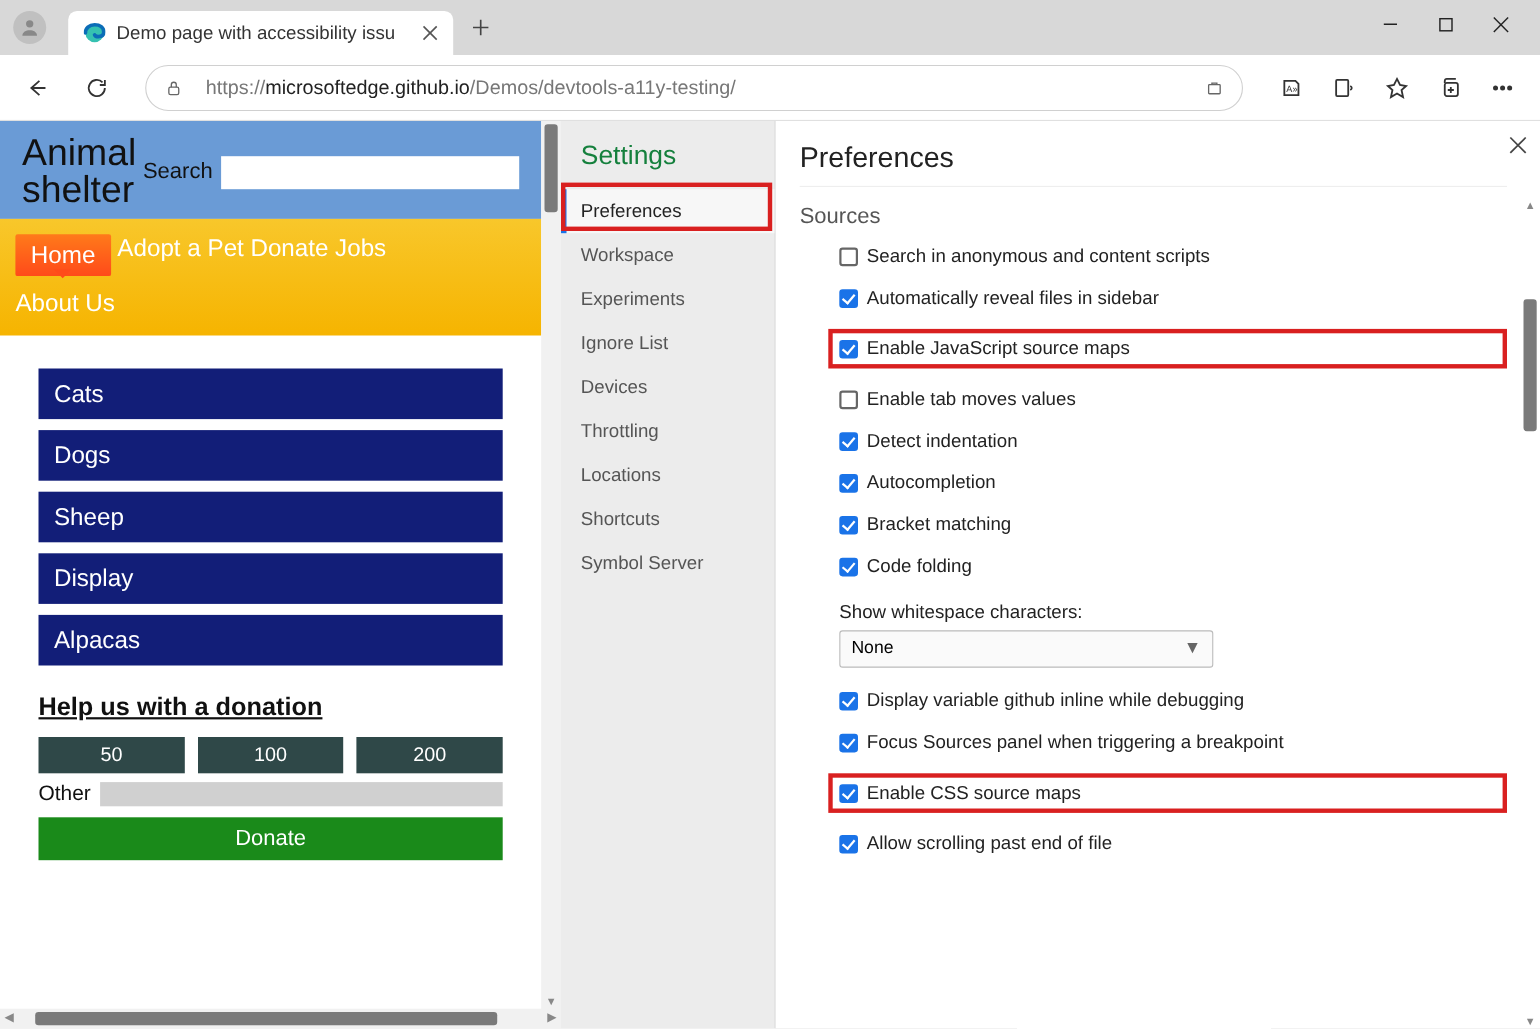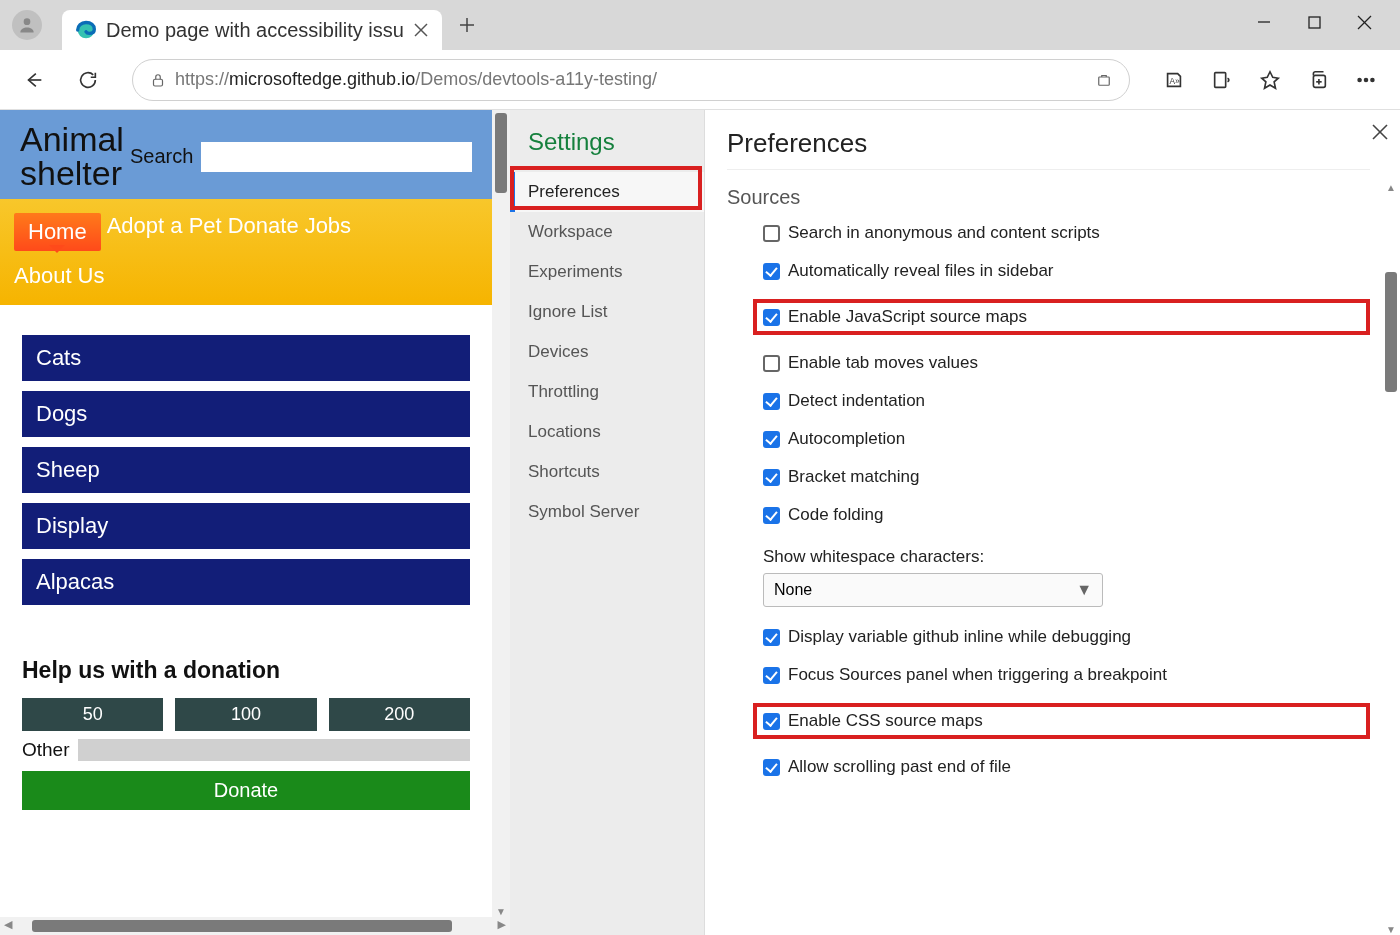--- a/index.html
+++ b/index.html
@@ -5,30 +5,30 @@
   * { box-sizing: border-box; margin: 0; padding: 0; font-family: "Segoe UI", Arial, sans-serif; }
   html, body { width: 1400px; height: 935px; overflow: hidden; background: #e5e5e5; }
 
   
   .browser-chrome { width: 100%; height: 100%; display: flex; flex-direction: column; background: #e8e8e8; border-radius: 10px; }
   .titlebar { height: 50px; display: flex; align-items: flex-end; padding: 0 10px 0 12px; background: #d8d8d8; }
   .profile-badge { width: 30px; height: 30px; border-radius: 50%; background: #c0c0c0; margin-right: 20px; align-self: center; display:flex; align-items:center; justify-content:center; }
   .profile-badge svg { width: 20px; height: 20px; fill: #888; }
   .tab { background: #fff; border-radius: 8px 8px 0 0; height: 40px; display: flex; align-items: center; padding: 0 14px; gap: 10px; min-width: 350px; }
   .tab .favicon { width: 20px; height: 20px; }
-  .tab .tab-title { font-size: 20px; color: #333; white-space: nowrap; overflow: hidden; text-overflow: ellipsis; flex: 1; }
+  .tab .tab-title { font-size: 17px; color: #333; white-space: nowrap; overflow: hidden; text-overflow: ellipsis; flex: 1; }
   .tab .tab-close { width: 14px; height: 14px; color: #555; }
   .new-tab { width: 34px; height: 34px; display: flex; align-items: center; justify-content: center; margin-left: 8px; align-self: center; }
   .window-controls { margin-left: auto; display: flex; gap: 30px; align-self: flex-start; padding: 12px 16px 0 0; }
   .window-controls .wc { width: 20px; height: 20px; color: #222; display:flex; align-items:center; justify-content:center;}
 
   .toolbar { height: 60px; background: #fff; display: flex; align-items: center; padding: 0 14px; gap: 14px; border-bottom: 1px solid #e0e0e0;}
   .tb-btn { width: 40px; height: 40px; display: flex; align-items: center; justify-content: center; border-radius: 6px; color: #333; }
   .tb-btn svg { width: 22px; height: 22px; stroke: #333; fill: none; stroke-width: 1.8; }
-  .addressbar { flex: 1; height: 42px; border: 1px solid #d0d0d0; border-radius: 24px; display: flex; align-items: center; padding: 0 16px; gap: 8px; margin: 0 10px; }
+  .addressbar { flex: 1; height: 42px; border: 1px solid #d0d0d0; border-radius: 24px; display: flex; align-items: center; padding: 0 16px; gap: 20px; margin: 0 10px; }
   .addressbar .lock { width: 18px; height: 18px; color: #666; }
   .addressbar .url { font-size: 18px; color: #777; flex: 1; white-space: nowrap; overflow: hidden; }
   .addressbar .url .seg-dark { color: #222; }
   .toolbar-right { display: flex; gap: 8px; }
 
   
   .viewport { flex: 1; display: flex; background: #fff; position: relative; overflow: hidden; }
 
   
   .page-wrap { width: 510px; position: relative; overflow: hidden; background:#fff;}
@@ -45,24 +45,24 @@
   .hero-title { font-size: 34px; font-weight: 300; color: #111; line-height: 1.05; }
   .hero-search-lbl { font-size: 20px; color: #111; margin-left: 6px; margin-right: 8px; align-self:center;}
   .hero-search-input { flex: 1; min-width:200px; height: 30px; background: #fff; border: none; }
 
   .navbar { background: linear-gradient(#f8c72b, #f6b400); padding: 14px 14px 16px; display: flex; flex-wrap: wrap; gap: 6px; font-size: 22px; color: #fff; position:relative;}
   .nav-item { color: #fff; font-weight: 500; }
   .nav-item.home { background: linear-gradient(#ff7a1a,#ff4a1a); padding: 6px 14px; border-radius: 2px; position:relative;}
   .nav-item.home::after { content:""; position:absolute; left:50%; bottom:-10px; margin-left:-8px; border:8px solid transparent; border-top-color:#ff4a1a;}
   .nav-row2 { width:100%; padding-top:6px;}
 
-  .page-body { padding: 30px 22px; }
+  .page-body { padding: 30px 35px; }
   .cat-list { display: flex; flex-direction: column; gap: 10px; }
   .cat-item { background: #121e78; color: #fff; font-size: 22px; padding: 10px 14px; }
-  .donation-h { margin-top: 52px; font-size: 23px; font-weight: 700; color: #111; }
+  .donation-h { margin-top: 24px; font-size: 23px; font-weight: 700; color: #111; text-decoration: underline; }
   .amount-row { display: flex; gap: 12px; margin-top: 14px; }
   .amount-btn { flex: 1; background: #2f4848; color: #fff; text-align: center; padding: 6px 0; font-size: 18px; }
   .other-row { display:flex; align-items:center; margin-top:8px; gap:8px;}
   .other-row .lbl { font-size:19px; color:#111;}
   .other-row .bar { flex:1; height:22px; background:#d0d0d0;}
   .donate-btn { margin-top: 10px; background: #1a8a1a; color: #fff; text-align: center; padding: 8px 0; font-size: 20px; }
 
   
   .devtools { flex: 1; display: flex; background: #fff; position:relative;}
   .dt-sidebar { width: 195px; background: #ececec; padding: 14px 0; border-right: 1px solid #ddd;}

